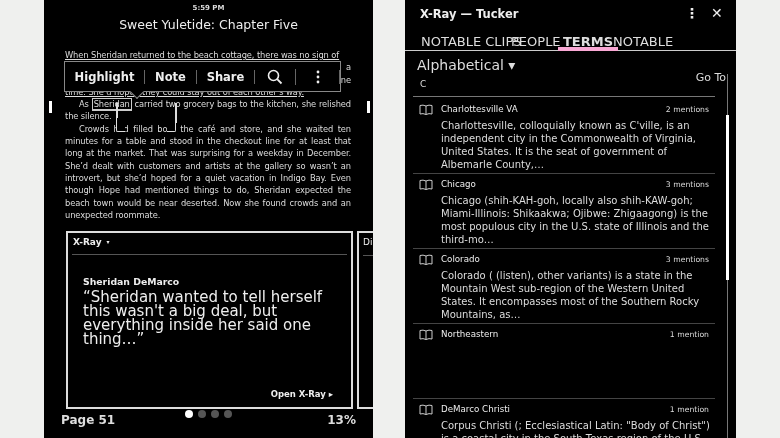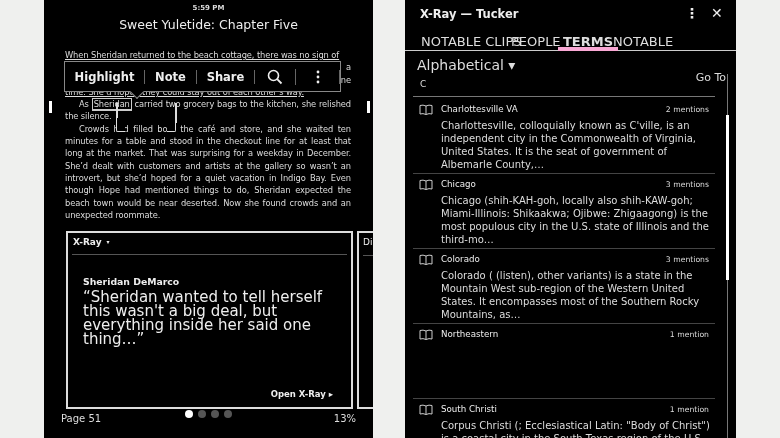--- a/index.html
+++ b/index.html
@@ -38,21 +38,21 @@
   .card .cname { position: absolute; left: 15px; top: 43px; font-size: 9.3px; font-weight: bold; color: #eee; }
   .card .cquote { position: absolute; left: 15px; top: 57px; width: 245px; font-size: 15px; line-height: 14px; color: #eee; }
   .card .copen { position: absolute; right: 18px; bottom: 8px; font-size: 8.5px; font-weight: bold; color: #eee; }
   .card2 { position: absolute; left: 313px; top: 231px; width: 40px; height: 178px; border: 2px solid #ddd; background: #000; }
   .card2 .chead { position: absolute; left: 4px; top: 4px; font-size: 9px; font-weight: normal; color: #eee; }
   .card2 .line { position: absolute; left: 4px; right: 0; top: 22px; border-bottom: 1px solid #555; }
 
   .dots { position: absolute; top: 410px; left: 141px; display: flex; gap: 5px; }
   .dot { width: 8px; height: 8px; border-radius: 50%; background: #555; }
   .dot.active { background: #fff; }
-  .foot { position: absolute; top: 413px; font-size: 10px; font-weight: normal; color: #ddd; }
+  .foot { position: absolute; top: 413px; font-size: 12px; font-weight: bold; color: #ddd; }
   .foot.l { left: 17px; } .foot.r { right: 17px; }
 
   
   .xray { position: absolute; left: 405px; top: 0; width: 331px; height: 438px; background: #000; overflow: hidden; }
   .xray .title { position: absolute; left: 15px; top: 7px; font-size: 11.5px; font-weight: bold; color: #eee; }
   .xray .more { position: absolute; left: 280px; top: 5px; font-size: 14px; font-weight: bold; color: #eee; line-height: 16px; }
   .xray .close { position: absolute; left: 306px; top: 4px; font-size: 14px; color: #eee; line-height: 18px; }
   .tabs { position: absolute; left: 0; top: 32px; width: 100%; height: 19px; border-bottom: 1px solid #ccc; }
   .tab { position: absolute; top: 2px; font-size: 13px; color: #ddd; height: 17px; }
   .tab.active { font-weight: bold; border-bottom: 4px solid #f9a8d4; }
@@ -185,18 +185,18 @@
       <svg class="bicon" viewBox="0 0 14 11">
           <path d="M1 1.5 Q4 0.5 7 2 Q10 0.5 13 1.5 V10 Q10 9 7 10.5 Q4 9 1 10 Z M7 2 V10.5" fill="none" stroke="#ccc" stroke-width="1"></path>
         </svg>
       <div class="ename">Northeastern</div>
       <div class="ecount">1 mention</div>
     </div>
     <div class="entry" style="top:399px;border-bottom:none">
       <svg class="bicon" viewBox="0 0 14 11">
           <path d="M1 1.5 Q4 0.5 7 2 Q10 0.5 13 1.5 V10 Q10 9 7 10.5 Q4 9 1 10 Z M7 2 V10.5" fill="none" stroke="#ccc" stroke-width="1"></path>
         </svg>
-      <div class="ename">South Christi</div>
+      <div class="ename">DeMarco Christi</div>
       <div class="ecount">1 mention</div>
       <div class="edesc">Corpus Christi (; Ecclesiastical Latin: "Body of Christ") is a coastal city in the South Texas region of the U.S. state of Texas.</div>
     </div>
   </div>
 </div>
 
 </body></html>

